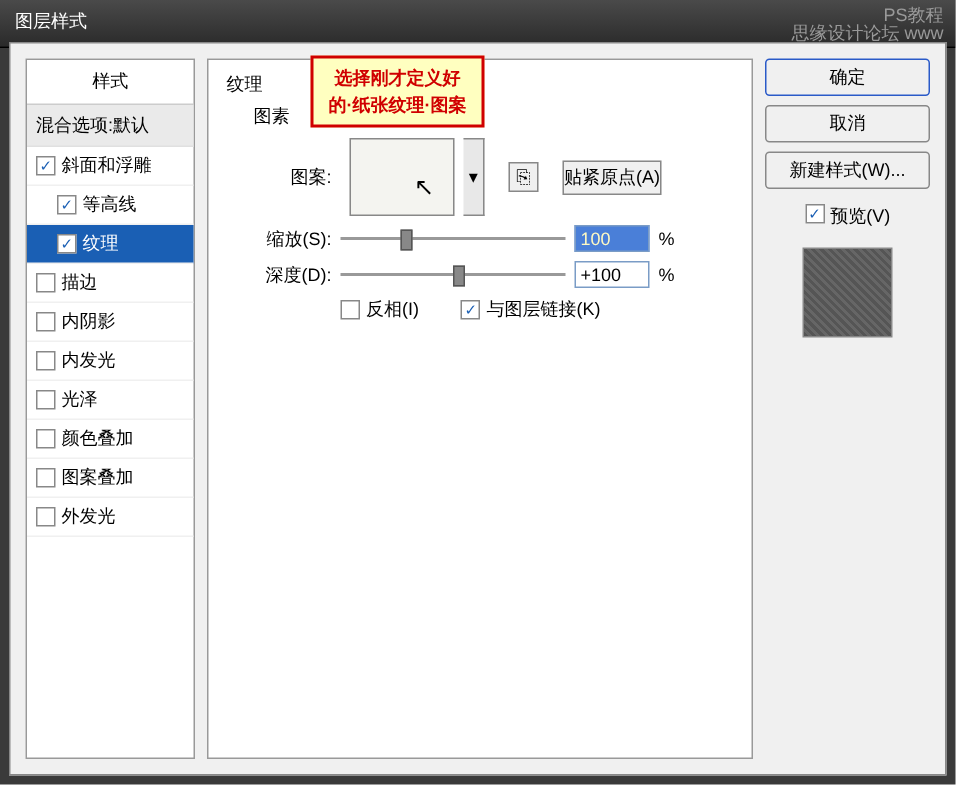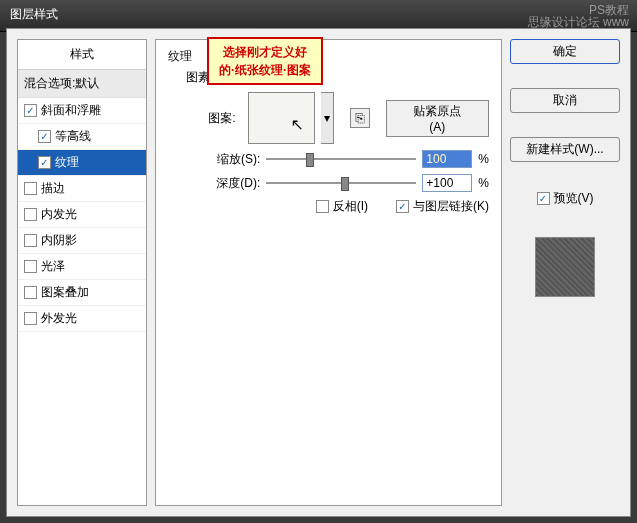--- a/index.html
+++ b/index.html
@@ -1,50 +1,50 @@
 <!DOCTYPE html>
 <html><head>
 <meta charset="utf-8">
 <style>
 * { box-sizing: border-box; margin: 0; padding: 0; font-family: "Microsoft YaHei", SimSun, sans-serif; font-size: 12px; }
 body { background: #3a3a3a; width: 637px; height: 523px; position: relative; }
 .titlebar { height: 32px; background: linear-gradient(#4a4a4a, #2a2a2a); color: #fff; padding: 6px 10px; border-bottom: 1px solid #000; }
 .dialog-body { position: absolute; top: 28px; left: 6px; right: 6px; bottom: 6px; background: #f0f0f0; border: 1px solid #888; display: flex; padding: 10px; gap: 8px; }
 .watermark { position: absolute; top: 4px; right: 8px; color: #999; font-size: 11px; text-align: right; line-height: 12px; }
 
-.styles-col { width: 130px; }
+.styles-col { width: 113px; }
 .styles-box { border: 1px solid #999; background: #fff; height: 100%; }
 .styles-header { padding: 6px 8px; border-bottom: 1px solid #ccc; text-align: center; }
 .blend-row { padding: 5px 6px; border-bottom: 1px solid #e0e0e0; background: #eaeaea; }
 .style-row { padding: 4px 6px; border-bottom: 1px solid #f0f0f0; display: flex; align-items: center; gap: 4px; }
 .style-row.child { padding-left: 20px; }
 .style-row.selected { background: #1a5fb4; color: #fff; }
 .chk { width: 13px; height: 13px; border: 1px solid #888; background: #fff; display: inline-flex; align-items: center; justify-content: center; font-size: 10px; color: #1a5fb4; flex-shrink: 0; }
 .chk.c::before { content: "✓"; }
 
 .mid-col { flex: 1; border: 1px solid #999; background: #fff; padding: 8px 12px; position: relative; }
 .group-title { margin-bottom: 4px; }
 .sub-title { padding-left: 18px; margin-bottom: 6px; }
-.row { display: flex; align-items: center; margin: 6px 0; gap: 6px; justify-content: flex-end; }
+.row { display: flex; align-items: center; margin: 6px 0; gap: 6px; }
 .row-label { width: 60px; text-align: right; }
 .swatch { width: 70px; height: 52px; border: 1px solid #888; background: #f4f4f0; display: inline-block; position: relative; margin-left: 6px; }
 .swatch-arrow { width: 14px; height: 52px; border: 1px solid #888; border-left: none; background: #e8e8e8; display: inline-flex; align-items: center; justify-content: center; }
 .cursor { position: absolute; top: 22px; left: 42px; font-size: 16px; pointer-events: none; }
 .tiny-btn { width: 20px; height: 20px; border: 1px solid #888; background: #f0f0f0; display: inline-flex; align-items: center; justify-content: center; margin-left: 10px; }
-.s-btn { border: 1px solid #888; background: #f0f0f0; padding: 2px 20px; margin-left: 10px; }
+.s-btn { border: 1px solid #888; background: #f0f0f0; padding: 2px 0; margin-left: 10px; }
 .slider { position: relative; width: 150px; height: 16px; }
 .track { position: absolute; top: 7px; left: 0; right: 0; height: 2px; background: #999; }
 .thumb { position: absolute; top: 2px; width: 8px; height: 14px; background: #888; border: 1px solid #555; }
 .num-input { width: 50px; border: 1px solid #7a9cc6; padding: 1px 3px; text-align: left; }
 .num-input.blue { background: #4a7fd8; color: #fef9c3; }
 
-.right-col { width: 110px; display: flex; flex-direction: column; gap: 24px; align-items: center; }
+.right-col { width: 110px; display: flex; flex-direction: column; gap: 6px; align-items: center; }
 .btn { width: 100%; border: 1px solid #888; background: #f0f0f0; padding: 3px 0; border-radius: 3px; text-align: center; }
 .btn.primary { border: 1.5px solid #2a5ac8; }
-.preview-row { display: flex; align-items: center; gap: 4px; margin-top: 4px; }
+.preview-row { display: flex; align-items: flex-start; gap: 4px; margin-top: 4px; }
 .preview-box { width: 60px; height: 60px; border: 1px solid #888; background: repeating-linear-gradient(45deg,#555,#555 2px,#666 2px,#666 4px); margin-top: 6px; }
 
 .annotation { position: absolute; top: 8px; left: 200px; background: #ffffc0; border: 2px solid #d00000; color: #d00000; padding: 4px 10px; font-weight: bold; font-size: 14px; text-align: center; line-height: 18px; z-index: 10; }
 </style>
 </head>
 <body>
 
 <div class="titlebar">
   <span>图层样式</span>
 </div>
@@ -76,29 +76,33 @@
           <div class="style-row child selected">
             <span class="chk c"></span>
             <span>纹理</span>
           </div>
           <div class="style-row">
             <span class="chk"></span>
             <span>描边</span>
           </div>
           <div class="style-row">
             <span class="chk"></span>
+            <span>内阴影</span>
+          </div>
+          <div class="style-row">
+            <span class="chk"></span>
             <span>内发光</span>
           </div>
           <div class="style-row">
             <span class="chk"></span>
-            <span>内阴影</span>
+            <span>光泽</span>
           </div>
           <div class="style-row">
             <span class="chk"></span>
-            <span>光泽</span>
+            <span>颜色叠加</span>
           </div>
           <div class="style-row">
             <span class="chk"></span>
             <span>图案叠加</span>
           </div>
           <div class="style-row">
             <span class="chk"></span>
             <span>外发光</span>
           </div>
         </div>

